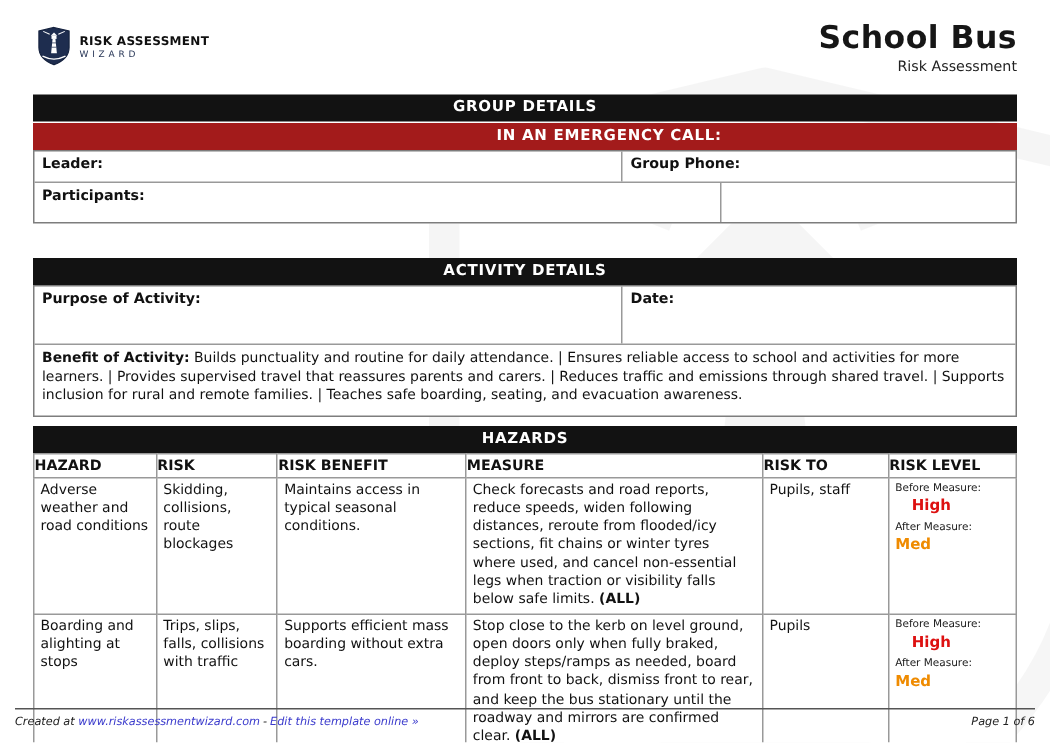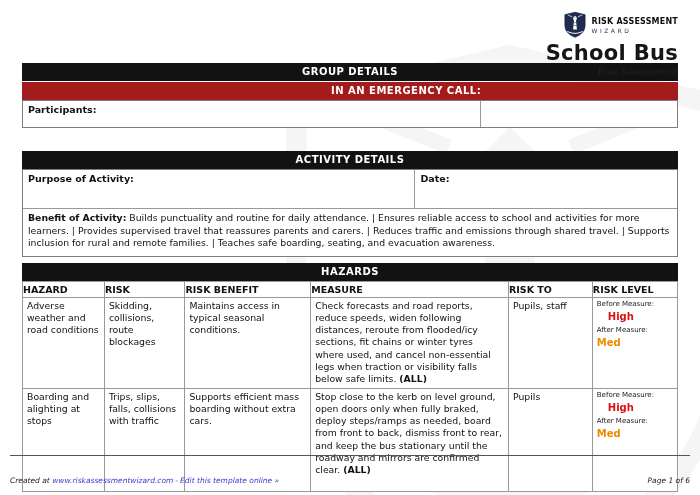--- a/index.html
+++ b/index.html
@@ -5,21 +5,21 @@
   * { margin:0; padding:0; box-sizing:border-box; }
   html,body { background:#ffffff; }
   body { font-family:"DejaVu Sans","Liberation Sans",sans-serif; color:#111; }
   .page { position:relative; width:700px; height:495px; background:#fff; overflow:hidden; }
   .content { position:relative; z-index:2; padding:10px 22px 0 22px; }
 
   
   .watermark { position:absolute; z-index:1; right:-70px; top:45px; opacity:0.05; pointer-events:none; }
 
   
-  .hdr { display:flex; justify-content:space-between; align-items:flex-end; height:42px;flex-direction:column; }
+  .hdr { display:flex; justify-content:space-between; align-items:center; height:42px; }
   .logo { display:flex; align-items:center; gap:5px; margin-left:2px; }
   .logo-text .l1 { font-size:8px; font-weight:bold; color:#101010; letter-spacing:0.2px; }
   .logo-text .l2 { font-size:6px; color:#1e2d4f; letter-spacing:2.5px; margin-top:1px; }
   .titleblock { text-align:right; padding-top:2px; }
   .doc-title { font-size:21px; font-weight:bold; color:#161616; letter-spacing:0.3px; line-height:1.05; }
   .doc-subtitle { font-size:9.5px; color:#222; margin-top:2px; }
 
   
   .bar { height:18px; line-height:18px; color:#fff; font-weight:bold; font-size:10px; letter-spacing:0.5px; text-align:center; }
   .bar.black { background:#121212; }
@@ -49,21 +49,21 @@
   tr.r1 td { height:69px; }
   tr.r2 td { height:103px; }
   td.level { text-align:center; padding-top:5px; }
   .lvl-label { font-size:7px; color:#1a1a1a; }
   .lvl-high { font-size:10px; font-weight:bold; color:#dd1111; margin:1px 0 3px 11px; }
   .lvl-med { font-size:10px; font-weight:bold; color:#ef8b00; margin-top:1px; }
   .measure-suffix { font-weight:bold; }
 
   
   .footer { position:absolute; z-index:2; left:10px; right:10px; bottom:10px; border-top:1px solid #555;
-            padding-top:20px; display:flex; justify-content:space-between; font-size:7.5px; font-style:italic; color:#222; }
+            padding-top:3px; display:flex; justify-content:space-between; font-size:7.5px; font-style:italic; color:#222; }
   .footer a { color:#3a3acc; text-decoration:none; cursor:pointer; }
   .footer .sep { margin:0 2px; color:#333; }
 </style>
 </head>
 <body>
 
 <div class="page">
 
   <svg class="watermark" width="520" height="560" viewBox="0 0 100 110">
     <path d="M50 2 L92 12 V58 Q92 90 50 106 Q8 90 8 58 V12 Z" fill="none" stroke="#555" stroke-width="4"></path>
@@ -100,20 +100,24 @@
         <div class="doc-subtitle">Risk Assessment</div>
       </div>
     </div>
 
     <div class="sect1">
       <div class="bar black">GROUP DETAILS</div>
       <div class="bar red">
         <span class="red-inner">IN AN EMERGENCY CALL:</span>
       </div>
       <div class="frame">
+        <div class="frow">
+          <div class="fcell rb w60 h20">Leader:</div>
+          <div class="fcell w40 h20">Group Phone:</div>
+        </div>
         <div class="frow">
           <div class="fcell rb w70 h26">Participants:</div>
           <div class="fcell w30 h26"></div>
         </div>
       </div>
     </div>
 
     <div class="sect2">
       <div class="bar black">ACTIVITY DETAILS</div>
       <div class="frame">

